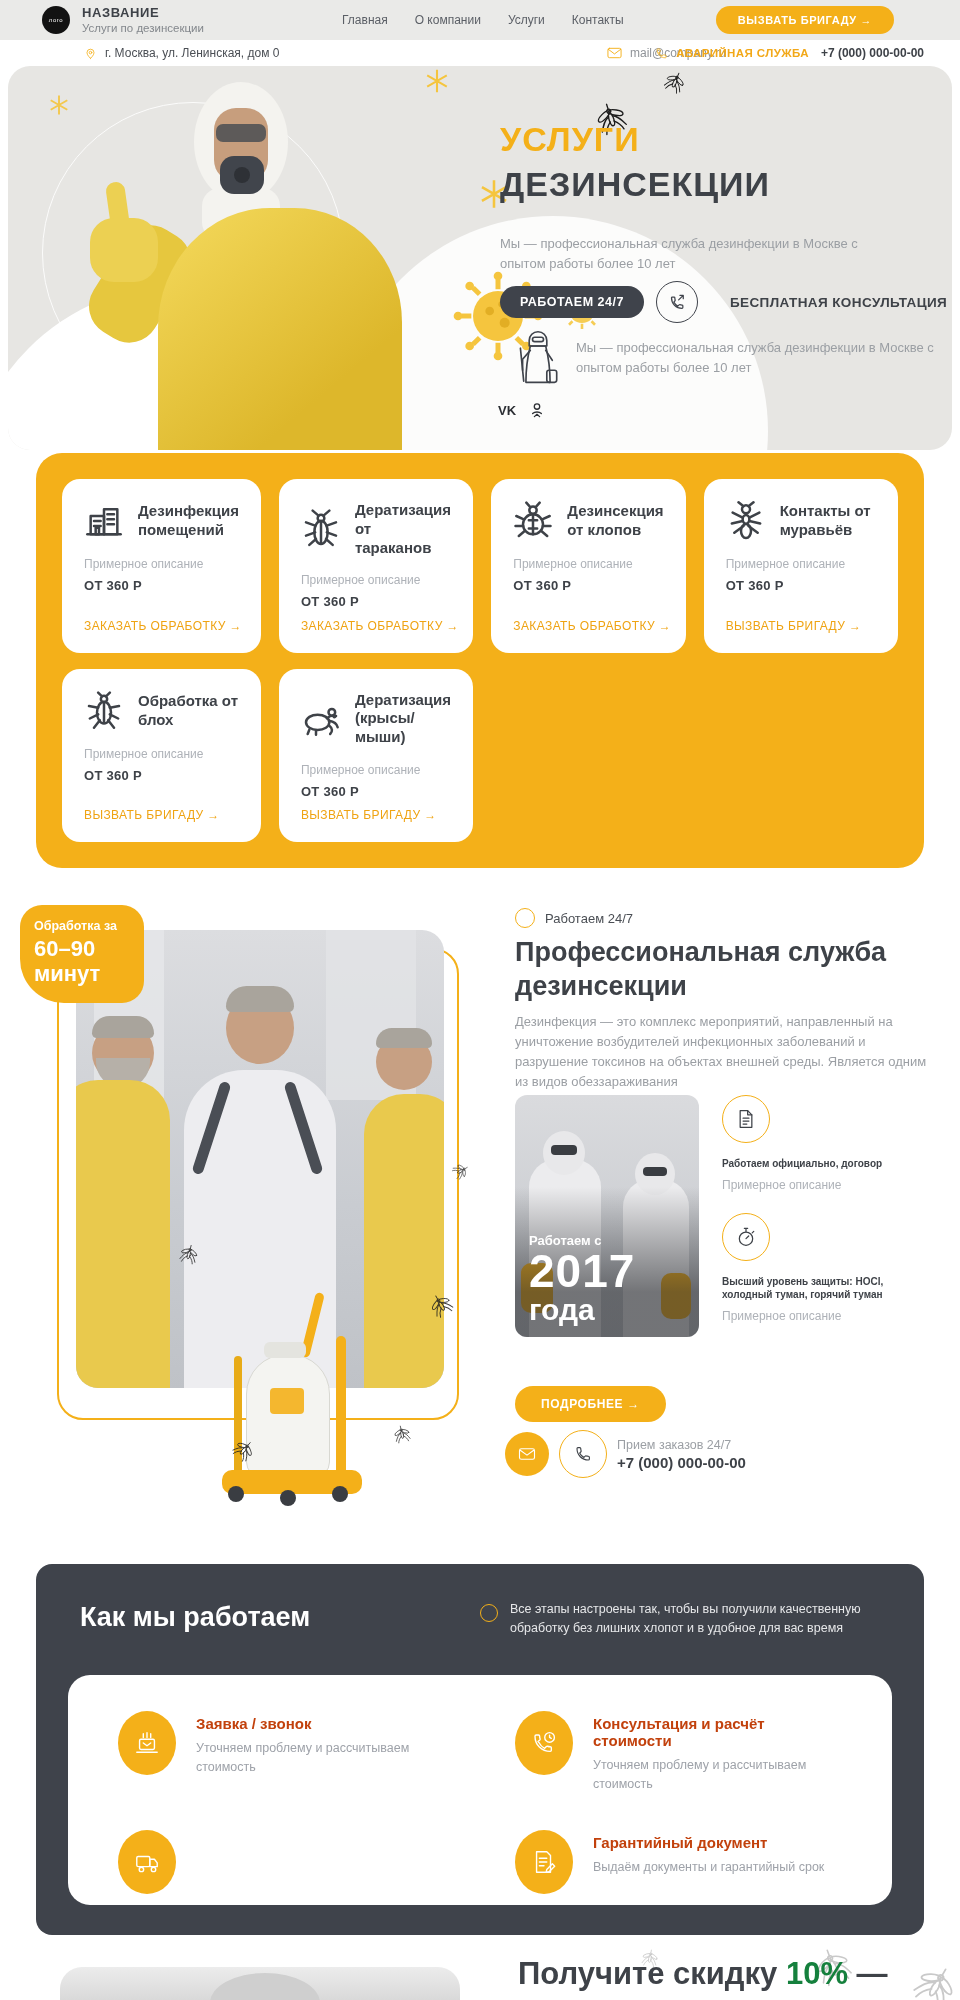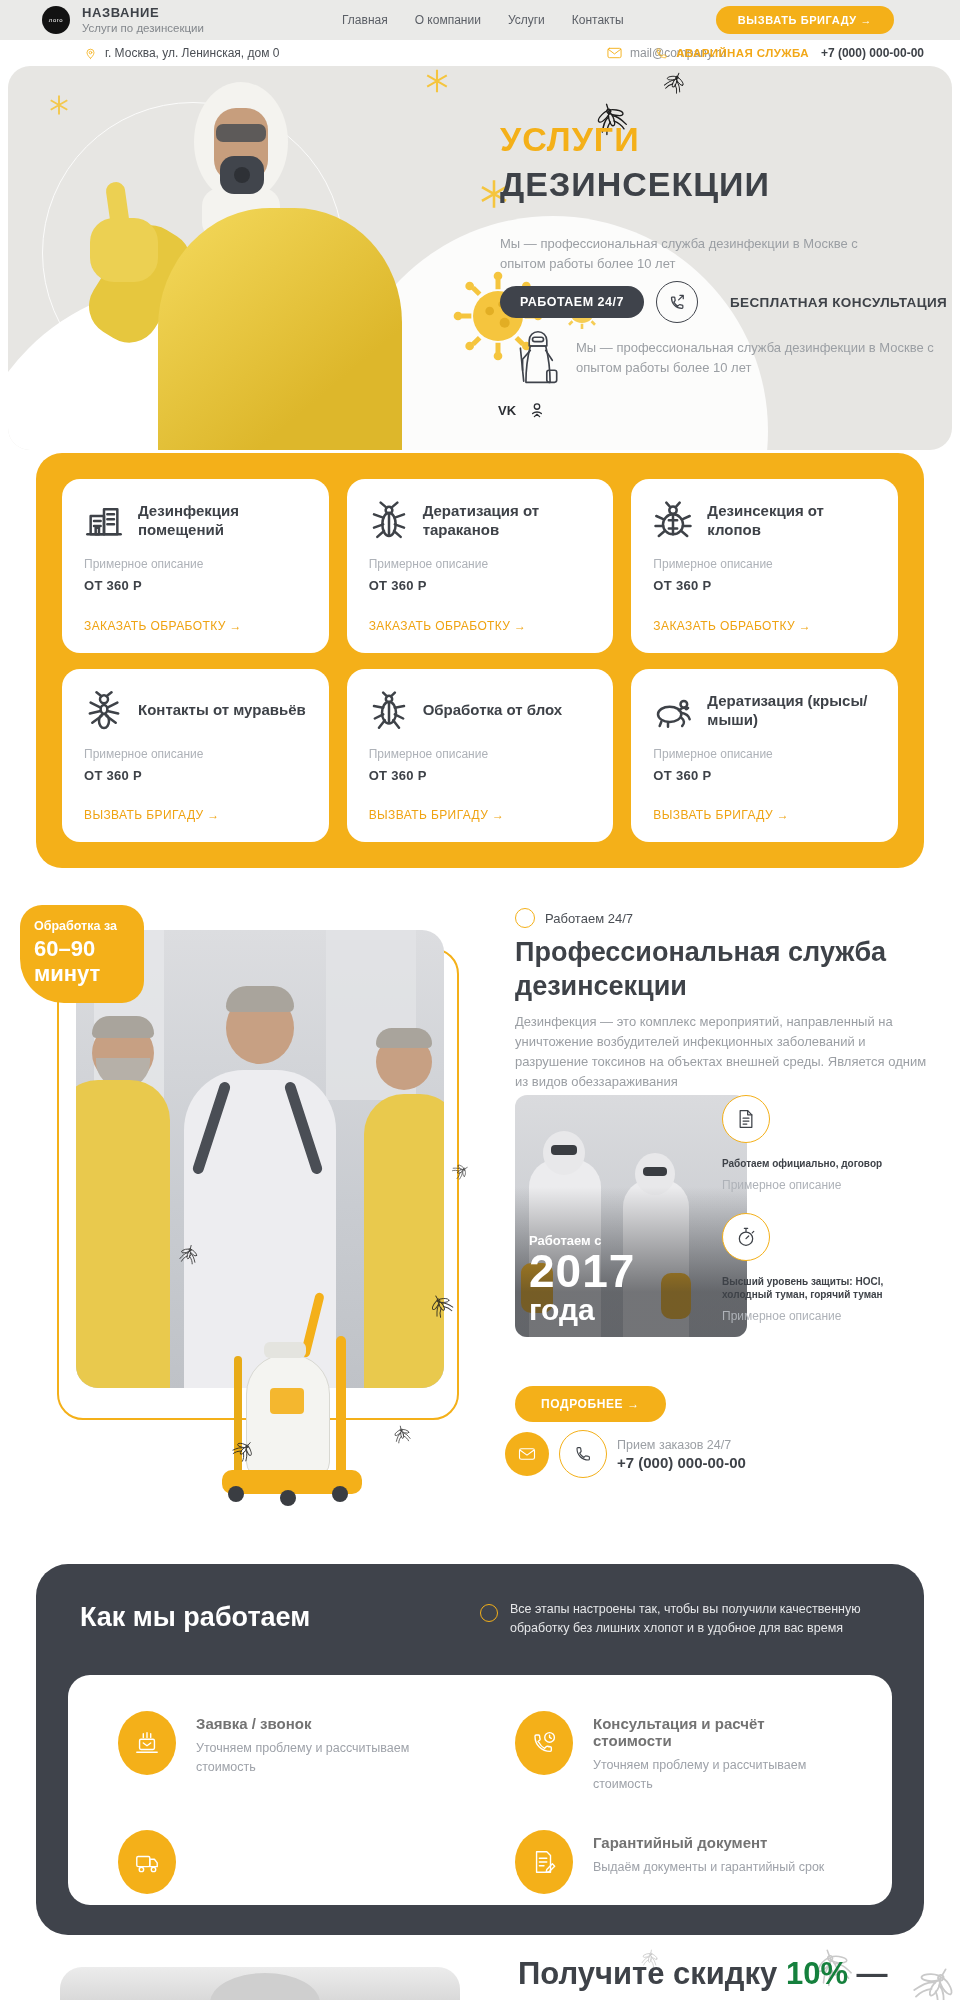--- a/index.html
+++ b/index.html
@@ -63,21 +63,21 @@
   .h-consult{font-size:13.5px;font-weight:800;letter-spacing:.4px;color:#3E4248;padding-left:20px;}
   .h-note{position:absolute;left:508px;top:262px;display:flex;gap:16px;align-items:flex-start;width:420px;}
   .h-note .txt{font-size:13px;line-height:1.5;color:#9b9fa4;width:360px;margin-top:10px;}
   .h-soc{position:absolute;left:490px;top:336px;display:flex;gap:14px;align-items:center;color:#2c2f34;}
   .h-soc .s{cursor:pointer;display:flex;align-items:center;justify-content:center;}
   .h-soc .vk{font-size:13px;font-weight:800;}
 
   
   .services{position:absolute;top:453px;left:36px;width:888px;height:415px;background:#F4B019;border-radius:26px;
             padding:26px;box-sizing:border-box;}
-  .sgrid{display:grid;grid-template-columns:repeat(3,1fr);gap:16px 18px;height:100%;}
+  .sgrid{display:grid;grid-template-columns:repeat(4,1fr);gap:16px 18px;height:100%;}
   .scard{background:#fff;border-radius:18px;padding:22px 22px 20px;box-sizing:border-box;position:relative;}
   .shead{display:flex;align-items:center;gap:14px;color:#3E4248;}
   .shead .ttl{font-size:15px;font-weight:800;line-height:1.25;}
   .sic{flex:none;color:#3E4248;}
   .sdesc{margin-top:16px;font-size:12px;color:#aeb2b8;}
   .sprice{margin-top:7px;font-size:13px;font-weight:800;letter-spacing:.3px;color:#3E4248;}
   .slink{position:absolute;left:22px;bottom:20px;font-size:12px;font-weight:400;letter-spacing:.4px;color:#EFA312;cursor:pointer;}
 
   
   .a-badge{position:absolute;left:20px;top:905px;width:124px;border-radius:22px 22px 22px 44px;background:#F4B019;
@@ -102,21 +102,21 @@
   .sp-tank{position:absolute;left:34px;top:62px;width:82px;height:122px;background:#f4f4f1;border:1px solid #d8d8d2;
            border-radius:40px 40px 16px 16px;}
   .sp-lab{position:absolute;left:58px;top:96px;width:34px;height:26px;background:#F4B019;border-radius:4px;opacity:.9;}
   .sp-base{position:absolute;left:10px;top:178px;width:140px;height:24px;background:#F4B019;border-radius:10px;}
   .sp-wheel{position:absolute;width:16px;height:16px;border-radius:50%;background:#3a3d42;}
   .a-eyebrow{position:absolute;left:515px;top:908px;display:flex;align-items:center;gap:10px;font-size:13px;color:#4a4e54;}
   .ring{display:inline-block;border:1.6px solid #F4B019;border-radius:50%;background:transparent;}
   .a-title{position:absolute;left:515px;top:936px;width:380px;font-size:27px;font-weight:800;line-height:1.25;color:#3E4248;}
   .a-text{position:absolute;left:515px;top:1012px;width:412px;font-size:13px;line-height:1.55;color:#9b9fa4;}
   .a-since{position:absolute;left:515px;top:1095px;width:184px;height:242px;border-radius:12px;overflow:hidden;
-           background:linear-gradient(180deg,#dadbde,#c2c5ca);padding-left:48px;}
+           background:linear-gradient(180deg,#dadbde,#c2c5ca);}
   .as-f{position:absolute;background:#ececee;border-radius:28px 28px 0 0;}
   .as-hood{position:absolute;border-radius:50%;background:#e8e8ea;}
   .as-gog{position:absolute;background:#3a3d42;border-radius:4px;}
   .as-can{position:absolute;background:#F4B019;border-radius:10px;}
   .a-since .ovl{position:absolute;left:0;right:0;bottom:0;height:150px;background:linear-gradient(180deg,rgba(40,42,46,0) 0%,rgba(40,42,46,.62) 70%);}
   .a-since .stx{position:absolute;left:14px;bottom:12px;color:#fff;}
   .a-since .sl{font-size:13px;font-weight:800;}
   .a-since .sy{font-size:46px;font-weight:800;line-height:1;letter-spacing:1px;}
   .a-since .sw{font-size:30px;font-weight:800;line-height:1.05;}
   .feat{position:absolute;left:722px;width:205px;}
@@ -125,30 +125,30 @@
   .feat .fd{margin-top:8px;font-size:12px;color:#aeb2b8;}
   .a-more{position:absolute;left:515px;top:1386px;height:36px;padding:0 26px;border-radius:19px;background:#F4B019;border:none;
           color:#fff;font-size:12px;font-weight:800;letter-spacing:.6px;display:flex;align-items:center;cursor:pointer;}
   .a-contact{position:absolute;left:505px;top:1430px;display:flex;align-items:center;gap:10px;}
   .ac-mail{width:44px;height:44px;border-radius:50%;background:#F4B019;display:flex;align-items:center;justify-content:center;color:#fff;cursor:pointer;}
   .ac-phone{width:48px;height:48px;border-radius:50%;background:#fff;border:1.6px solid #F4B019;display:flex;align-items:center;justify-content:center;color:#3E4248;cursor:pointer;box-sizing:border-box;}
   .ac-txt .o{font-size:12.5px;color:#9b9fa4;}
   .ac-txt .p{font-size:15px;font-weight:800;color:#3E4248;margin-top:2px;}
 
   
-  .steps{position:absolute;top:1564px;left:36px;width:888px;height:371px;background:#3F434B;border-radius:32px;box-sizing:border-box;}
+  .steps{position:absolute;top:1564px;left:36px;width:888px;height:371px;background:#3F434B;border-radius:16px;box-sizing:border-box;}
   .st-title{position:absolute;left:44px;top:38px;font-size:27px;font-weight:800;color:#fff;}
   .st-note{position:absolute;right:44px;top:36px;width:400px;display:flex;gap:12px;align-items:flex-start;}
   .st-note .n{font-size:12.5px;line-height:1.5;color:#e6e7e9;}
   .st-card{position:absolute;left:32px;top:111px;width:824px;height:230px;background:#fff;border-radius:22px;
            padding:36px 50px;box-sizing:border-box;}
   .st-grid{display:grid;grid-template-columns:1fr 1fr;column-gap:70px;row-gap:36px;}
   .step{display:flex;gap:20px;align-items:flex-start;}
   .step-ic{width:58px;height:64px;border-radius:50%;background:#F4B019;flex:none;display:flex;align-items:center;justify-content:center;color:#fff;}
-  .step .tt{font-size:15px;font-weight:800;color:#737373;margin-top:4px;}
+  .step .tt{font-size:15px;font-weight:800;color:#c2410c;margin-top:4px;}
   .step .dd{margin-top:7px;font-size:12.5px;line-height:1.5;color:#9EA2A9;max-width:265px;}
 
   
   .d-photo{position:absolute;left:60px;top:1967px;width:400px;height:33px;border-radius:22px 22px 0 0;
            background:linear-gradient(180deg,#ececec,#d9d9d9);overflow:hidden;}
   .d-photo .blob{position:absolute;left:150px;top:6px;width:110px;height:60px;border-radius:50%;background:#cfcfcf;}
   .d-title{position:absolute;left:518px;top:1956px;font-size:31px;font-weight:800;color:#3E4248;white-space:nowrap;}
   .d-title .pc{color:#15803d;}
 </style>
 </head>

